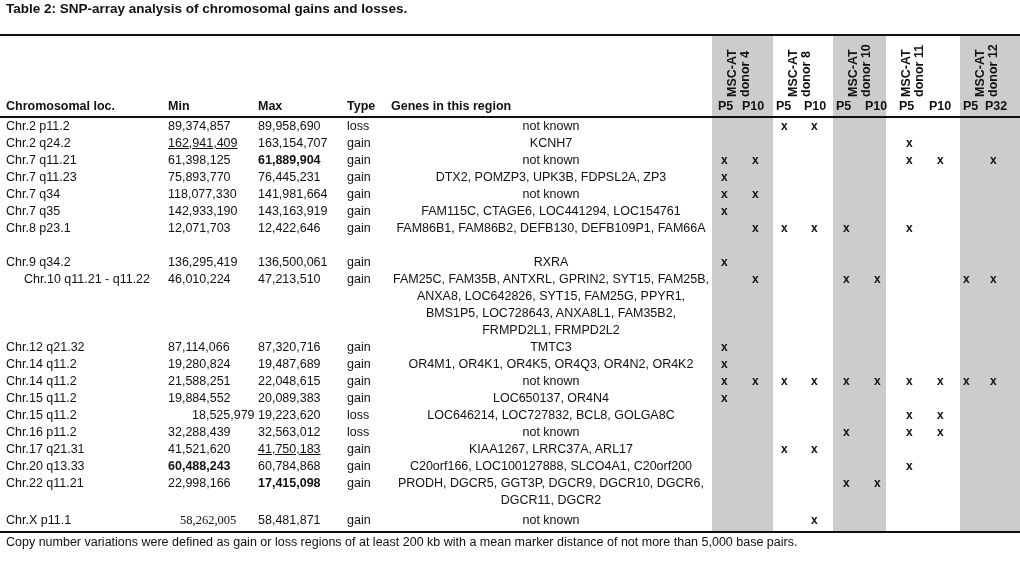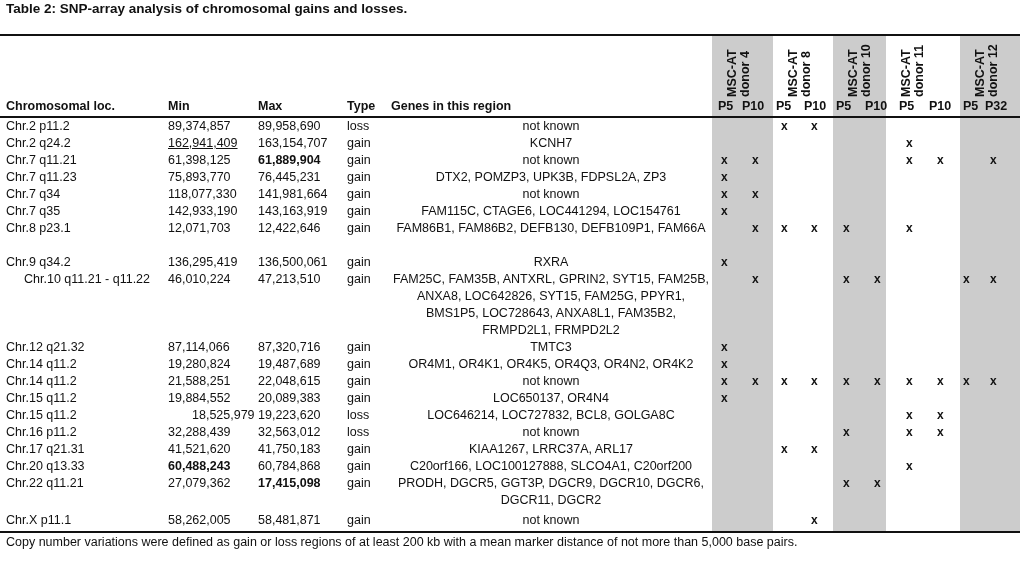--- a/index.html
+++ b/index.html
@@ -219,46 +219,46 @@
       <span class="cell" style="left: 258px;">32,563,012</span>
       <span class="cell" style="left: 347px;">loss</span>
       <span class="genes">not known</span>
       <span class="mark" style="left: 843px;">x</span>
       <span class="mark" style="left: 906px;">x</span>
       <span class="mark" style="left: 937px;">x</span>
     </div>
     <div class="row" style="top: 441px;">
       <span class="cell" style="left: 6px;">Chr.17 q21.31</span>
       <span class="cell" style="left: 168px;">41,521,620</span>
-      <span class="cell" style="left: 258px;">41,750,183</span>
+      <span class="cell" style="left: 258px; text-decoration: underline;">41,750,183</span>
       <span class="cell" style="left: 347px;">gain</span>
       <span class="genes">KIAA1267, LRRC37A, ARL17</span>
       <span class="mark" style="left: 781px;">x</span>
       <span class="mark" style="left: 811px;">x</span>
     </div>
     <div class="row" style="top: 458px;">
       <span class="cell" style="left: 6px;">Chr.20 q13.33</span>
       <span class="cell" style="left: 168px; font-weight: bold;">60,488,243</span>
       <span class="cell" style="left: 258px;">60,784,868</span>
       <span class="cell" style="left: 347px;">gain</span>
       <span class="genes">C20orf166, LOC100127888, SLCO4A1, C20orf200</span>
       <span class="mark" style="left: 906px;">x</span>
     </div>
     <div class="row" style="top: 475px;">
       <span class="cell" style="left: 6px;">Chr.22 q11.21</span>
-      <span class="cell" style="left: 168px;">27,079,362</span>
+      <span class="cell" style="left: 168px;">22,998,166</span>
       <span class="cell" style="left: 258px; font-weight: bold;">17,415,098</span>
       <span class="cell" style="left: 347px;">gain</span>
       <span class="genes">PRODH, DGCR5, GGT3P, DGCR9, DGCR10, DGCR6, DGCR11, DGCR2</span>
       <span class="mark" style="left: 843px;">x</span>
       <span class="mark" style="left: 874px;">x</span>
     </div>
     <div class="row" style="top: 512px;">
       <span class="cell" style="left: 6px;">Chr.X p11.1</span>
-      <span class="cell" style="left: 168px;">58,262,005</span>
+      <span class="cell" style="left: 180px; font-family: Liberation Serif, serif;">58,262,005</span>
       <span class="cell" style="left: 258px;">58,481,871</span>
       <span class="cell" style="left: 347px;">gain</span>
       <span class="genes">not known</span>
       <span class="mark" style="left: 811px;">x</span>
     </div>
   </div>
 
 <div class="rule" style="top:531px;height:2px;"></div>
 
 <div class="footnote">Copy number variations were defined as gain or loss regions of at least 200 kb with a mean marker distance of not more than 5,000 base pairs.</div>

